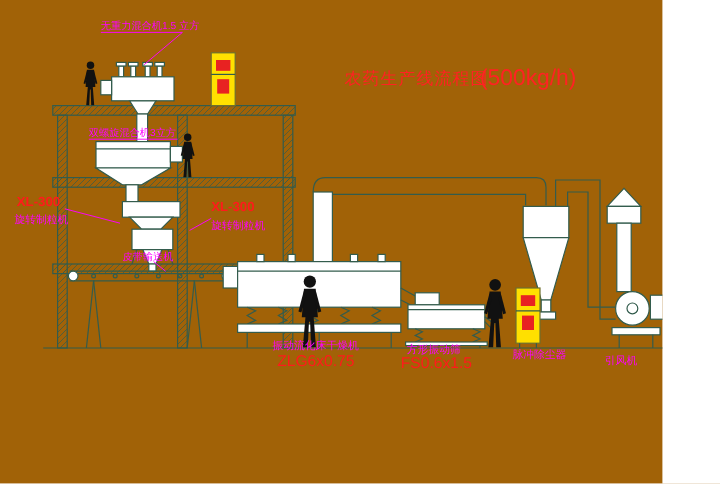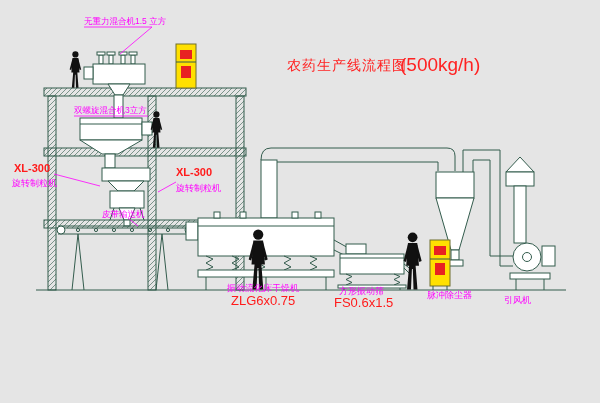--- a/index.html
+++ b/index.html
@@ -1,16 +1,16 @@
 <!DOCTYPE html>
 <html><head>
 <meta charset="utf-8">
 <style>
   html,body{margin:0;padding:0;background:#ffffff;}
-  .canvas{position:relative;width:600px;height:403px;background:#e5e5e5;overflow:hidden;}
+  .canvas{position:relative;width:552px;height:403px;background:#a16207;overflow:hidden;}
   svg{position:absolute;left:0;top:0;}
   .ln{stroke:#335c4d;fill:none;stroke-width:1;}
   .fillw{fill:#ffffff;stroke:#335c4d;stroke-width:1;}
   .hatch{fill:url(#hatch);stroke:#335c4d;stroke-width:1;}
   .person{fill:#111111;stroke:none;}
   .panel{fill:#ffe000;stroke:#6e6e2e;stroke-width:1;}
   .redmark{fill:#e82222;stroke:none;}
   text{font-family:"Liberation Sans","DejaVu Sans",sans-serif;}
   .t-mag{fill:#ff00ff;font-size:9px;}
   .t-mag-sm{fill:#ff00ff;font-size:8.5px;}

